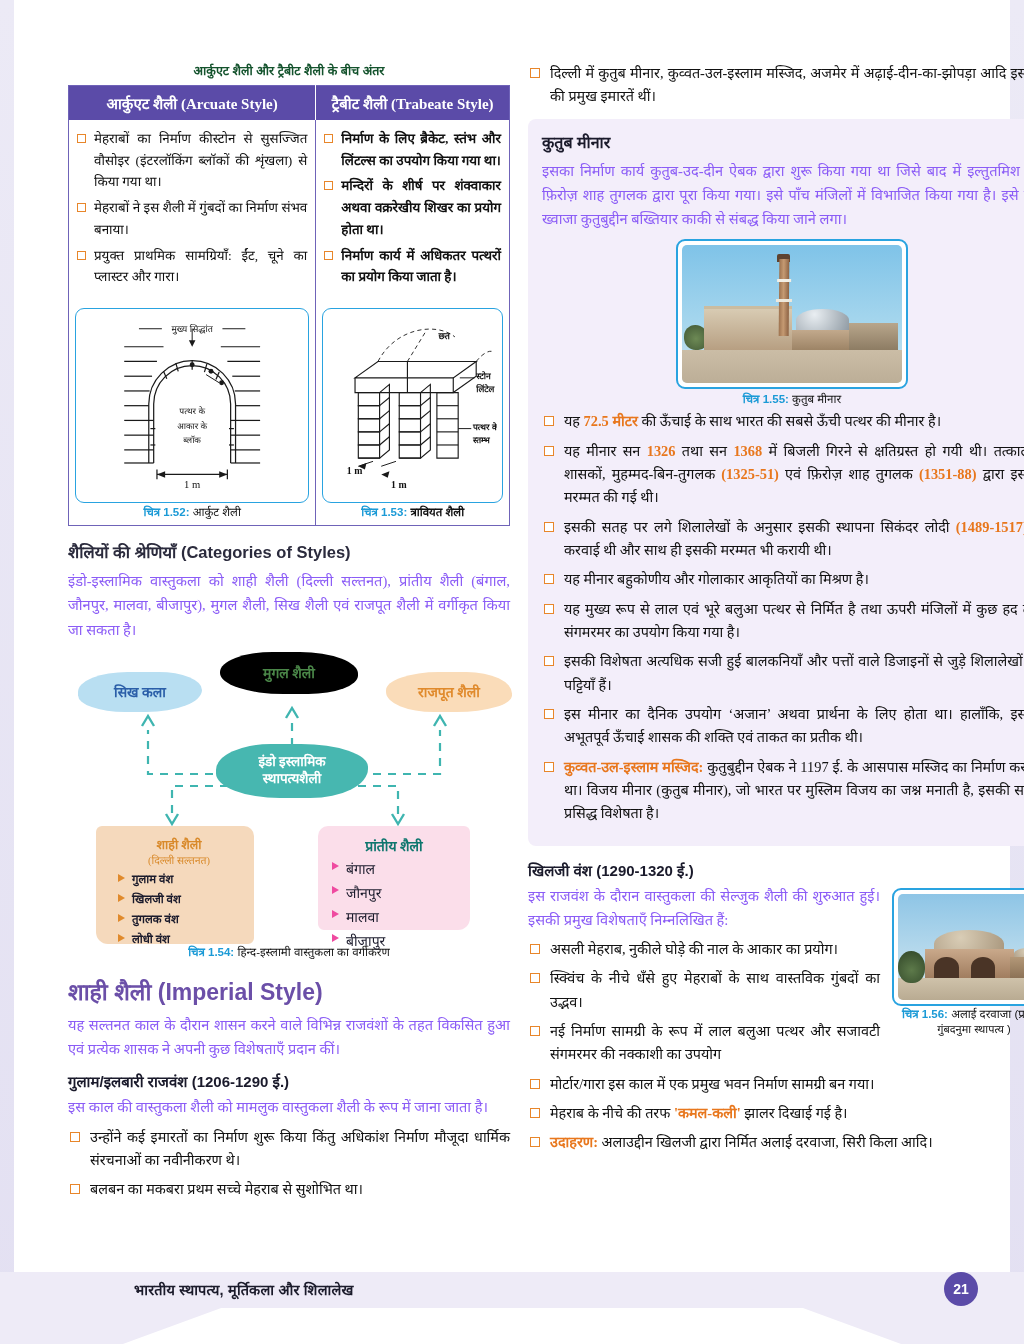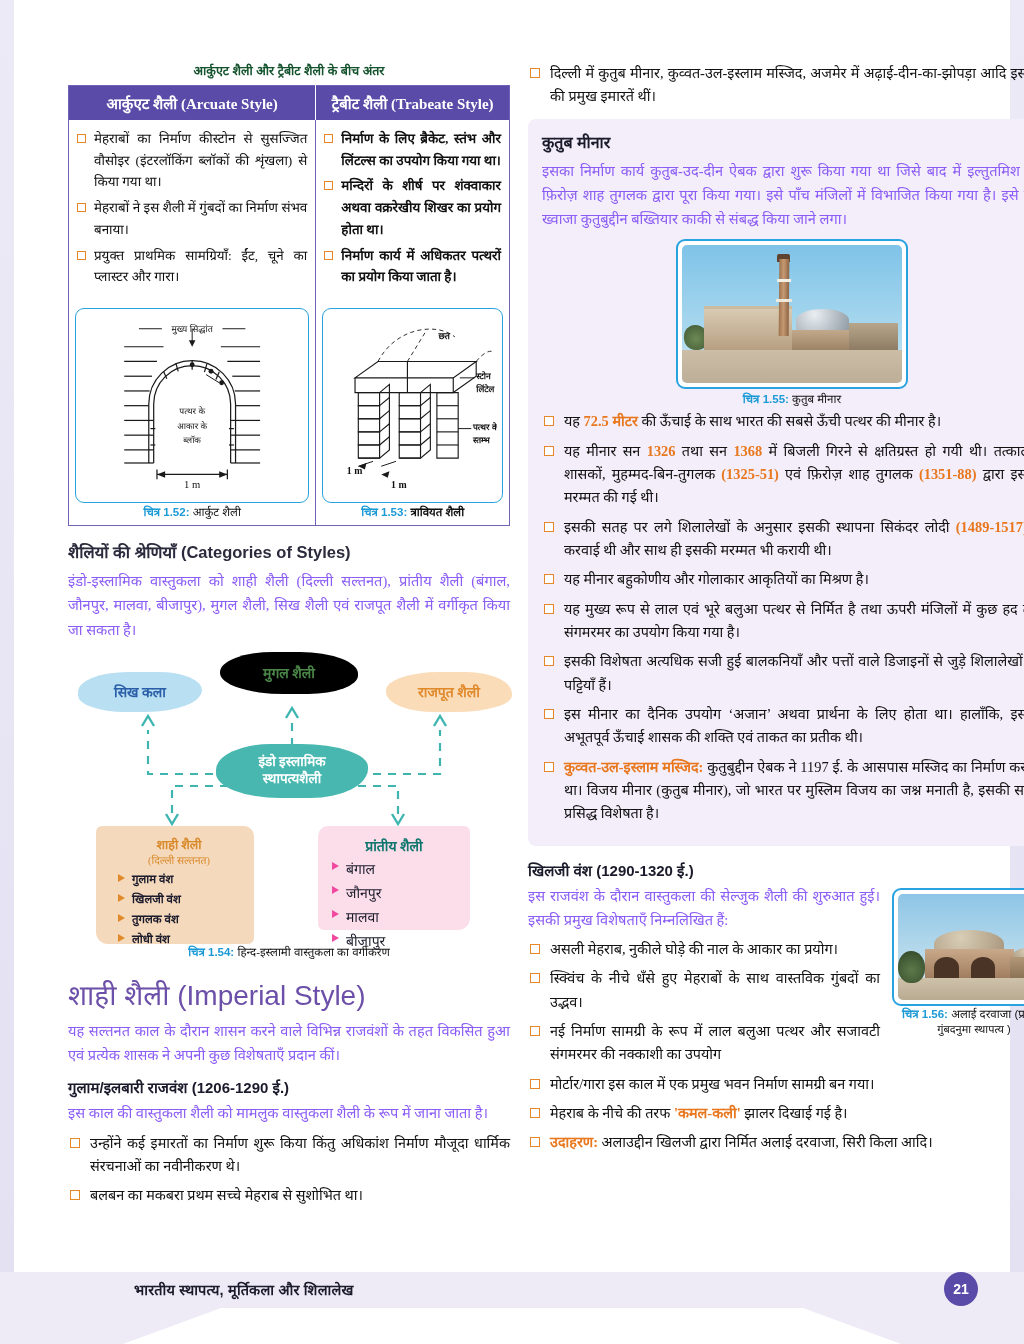--- a/index.html
+++ b/index.html
@@ -97,21 +97,21 @@
     font-family:"Liberation Sans", sans-serif; color:#111;
   }
   .figcap b { color:#1b9ad6; }
 
   
   h2.sec {
     font-size:16.5px; color:#2b2b3d; margin:14px 0 6px 0;
     font-weight:bold;
   }
   h2.sec-purple {
-    font-size:28px; color:#6b4fa8; margin:16px 0 6px 0; font-weight:normal;
+    font-size:23px; color:#6b4fa8; margin:16px 0 6px 0; font-weight:bold;
   }
   h3.sub {
     font-size:15px; color:#1a1a2b; margin:10px 0 4px 0; font-weight:bold;
   }
   p.body {
     font-family:"Liberation Serif", serif;
     font-size:14.6px; line-height:1.66; margin:0 0 6px 0;
     text-align:justify; color:#8b5cf6;
   }
 

